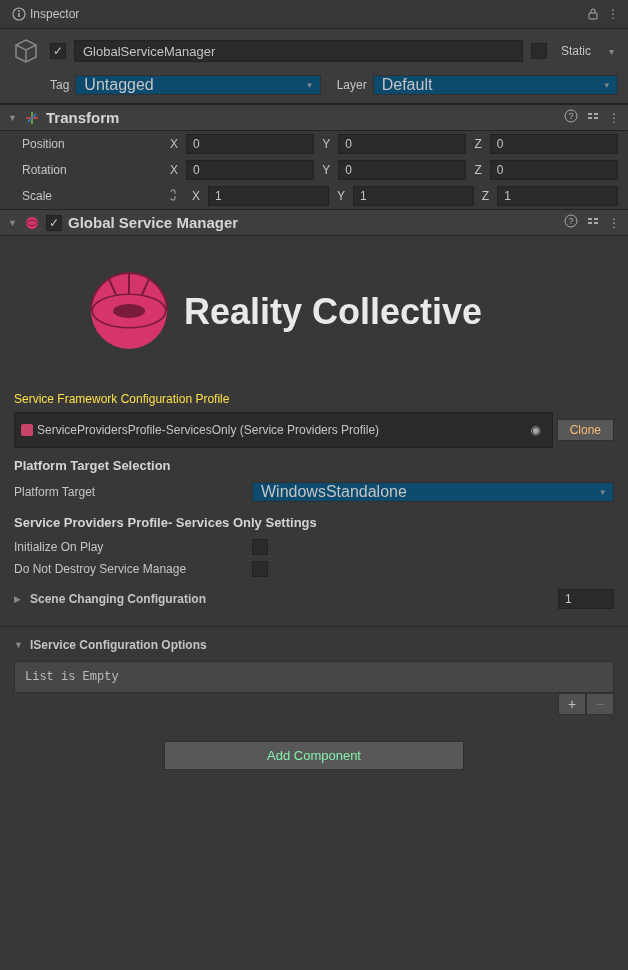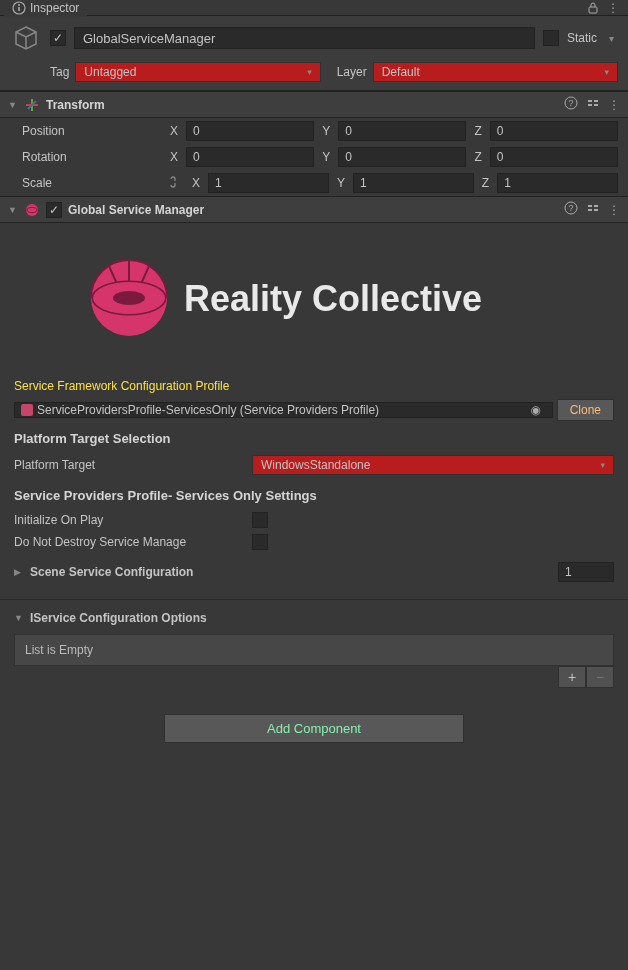--- a/index.html
+++ b/index.html
@@ -1,69 +1,69 @@
 <!DOCTYPE html>
 <html><head>
 <meta charset="utf-8">
 <style>
 * { box-sizing: border-box; margin: 0; padding: 0; font-family: Arial, sans-serif; }
 body { background: #383838; color: #c4c4c4; font-size: 12px; width: 628px; height: 970px; overflow: hidden; }
-.tab-bar { background: #383838; height: 16px; display: flex; align-items: center; padding: 0 4px; border-bottom: 1px solid #202020; }
+.tab-bar { background: #383838; height: 29px; display: flex; align-items: center; padding: 0 4px; border-bottom: 1px solid #202020; }
 .tab { display: flex; align-items: center; gap: 4px; padding: 2px 8px; background: #383838; }
 .tab-bar-right { margin-left: auto; display: flex; gap: 6px; padding-right: 4px; }
 .icon-small { width: 14px; height: 14px; display: inline-flex; align-items: center; justify-content: center; }
 
 .header-row { display: flex; align-items: center; padding: 6px 10px; gap: 8px; background: #3c3c3c; }
 .cube-icon { width: 32px; height: 32px; display: flex; align-items: center; justify-content: center; }
 .checkbox { width: 16px; height: 16px; background: #2a2a2a; border: 1px solid #222; display: inline-flex; align-items: center; justify-content: center; cursor: pointer; }
 .checkbox.checked::after { content: "✓"; color: #c4c4c4; font-size: 12px; }
 .name-field { flex: 1; background: #2a2a2a; border: 1px solid #222; color: #c4c4c4; padding: 0 8px; font-size: 13px; height: 22px; }
-.static-chk { display: flex; align-items: center; gap: 8px; }
+.static-chk { display: flex; align-items: center; gap: 14px; }
 .dropdown-caret { cursor: pointer; color: #888; font-size: 10px; padding: 0 4px; }
 
 .tag-row { display: flex; align-items: center; padding: 2px 10px 8px 50px; gap: 6px; background: #3c3c3c; border-bottom: 1px solid #222; }
 .label-plain { color: #c4c4c4; font-size: 12px; }
-.dropdown { background: #b91c1c; border: 1px solid #303030; color: #c4c4c4; padding: 2px 8px; font-size: 12px; height: 20px; display: flex; align-items: center; justify-content: space-between; cursor: pointer; }
+.dropdown { background: #0c4a6e; border: 1px solid #303030; color: #c4c4c4; padding: 2px 8px; font-size: 16px; height: 20px; display: flex; align-items: center; justify-content: space-between; cursor: pointer; }
 .dropdown::after { content: "▾"; color: #888; margin-left: 6px; font-size: 9px; }
 
 .component-header { background: #3e3e3e; display: flex; align-items: center; padding: 4px 8px; gap: 6px; border-top: 1px solid #222; border-bottom: 1px solid #222; }
 .foldout { color: #888; font-size: 9px; cursor: pointer; width: 10px; }
 .component-icon { width: 16px; height: 16px; display: flex; align-items: center; justify-content: center; }
-.component-title { font-weight: bold; color: #d4d4d4; font-size: 12px; flex: 1; }
+.component-title { font-weight: bold; color: #d4d4d4; font-size: 15px; flex: 1; }
 .component-actions { display: flex; gap: 8px; align-items: center; }
 .component-actions span { cursor: pointer; color: #aaa; }
 
 .row { display: flex; align-items: center; padding: 3px 10px 3px 22px; gap: 4px; justify-content: space-between; }
 .row-label { width: 140px; color: #c4c4c4; font-size: 12px; }
 .vec-label { color: #c4c4c4; font-size: 12px; padding: 0 4px; }
 .num-input { background: #2a2a2a; border: 1px solid #222; color: #c4c4c4; padding: 2px 6px; font-size: 12px; height: 20px; width: 100px; flex: 1; }
 .link-icon { color: #888; margin-right: 4px; cursor: pointer; }
 
 .logo-section { text-align: center; padding: 30px 10px; }
 .logo-section svg { display: block; margin: 0 auto; }
 
 .section { padding: 6px 14px; }
 .section-label { color: #fde047; font-size: 12px; margin-bottom: 6px; display: block; }
 .section-title { color: #d4d4d4; font-size: 13px; font-weight: bold; margin: 10px 0 6px; }
 .object-field { display: flex; align-items: center; gap: 4px; }
-.object-input { flex: 1; background: #2a2a2a; border: 1px solid #222; color: #c4c4c4; padding: 3px 6px; font-size: 12px; height: 16px; display: flex; align-items: center; gap: 4px; }
+.object-input { flex: 1; background: #2a2a2a; border: 1px solid #222; color: #c4c4c4; padding: 3px 6px; font-size: 12px; height: 36px; display: flex; align-items: center; gap: 4px; }
 .object-picker { width: 20px; height: 22px; display: flex; align-items: center; justify-content: center; cursor: pointer; color: #aaa; }
 .btn-clone { background: #585858; border: 1px solid #303030; color: #fdba74; padding: 3px 12px; font-size: 12px; cursor: pointer; height: 22px; }
 .asset-icon { width: 12px; height: 12px; background: #c74568; border-radius: 2px; display: inline-block; }
 
 .help-box { background: #434343; border: 1px solid #303030; padding: 8px; color: #aaa; font-size: 11px; line-height: 1.4; margin-bottom: 8px; }
 
 .field-row { display: flex; align-items: center; padding: 3px 0; gap: 8px; }
 .field-label { width: 230px; color: #c4c4c4; font-size: 12px; }
 
 .foldout-row { display: flex; align-items: center; padding: 3px 0; gap: 6px; cursor: pointer; }
 .foldout-caret { color: #888; font-size: 9px; width: 10px; }
 .foldout-row .num-input { margin-left: auto; width: 56px; flex: none; }
 
-.list-empty { background: #474747; border: 1px solid #303030; padding: 8px 10px; color: #bbb; font-size: 12px; margin-top: 6px; }
+.list-empty { background: #474747; border: 1px solid #303030; padding: 8px 10px; color: #bbb; font-size: 12px; margin-top: 6px; font-family: Liberation Mono, monospace; }
 .list-buttons { display: flex; justify-content: flex-end; gap: 0; margin-top: 0; }
 .list-btn { background: #515151; border: 1px solid #303030; color: #c4c4c4; width: 28px; height: 22px; cursor: pointer; display: flex; align-items: center; justify-content: center; font-size: 14px; }
 
 .warning-box { background: #434343; border: 1px solid #303030; padding: 8px 10px; display: flex; align-items: center; gap: 10px; margin-top: 10px; }
 .warn-icon { width: 22px; height: 22px; }
 
 .add-component { display: flex; justify-content: center; padding: 20px 0; }
 .add-btn { background: #585858; border: 1px solid #303030; color: #86efac; padding: 6px 0; font-size: 13px; cursor: pointer; width: 300px; }
 
 hr.sep { border: none; border-top: 1px solid #2a2a2a; margin: 8px 0; }
@@ -243,21 +243,21 @@
   </div>
   <div class="field-row">
     <span class="field-label">Do Not Destroy Service Manage</span>
     <span class="checkbox"></span>
   </div>
 </div>
 
 <div class="section" style="padding-top:0">
   <div class="foldout-row">
     <span class="foldout-caret">▶</span>
-    <span style="font-weight:bold">Scene Service Configuration</span>
+    <span style="font-weight:bold">Scene Changing Configuration</span>
     <input class="num-input" value="1" style="">
   </div>
 </div>
 
 <hr class="sep">
 
 <div class="section" style="padding-top:0">
   <div class="foldout-row">
     <span class="foldout-caret">▼</span>
     <span style="font-weight:bold">IService Configuration Options</span>

